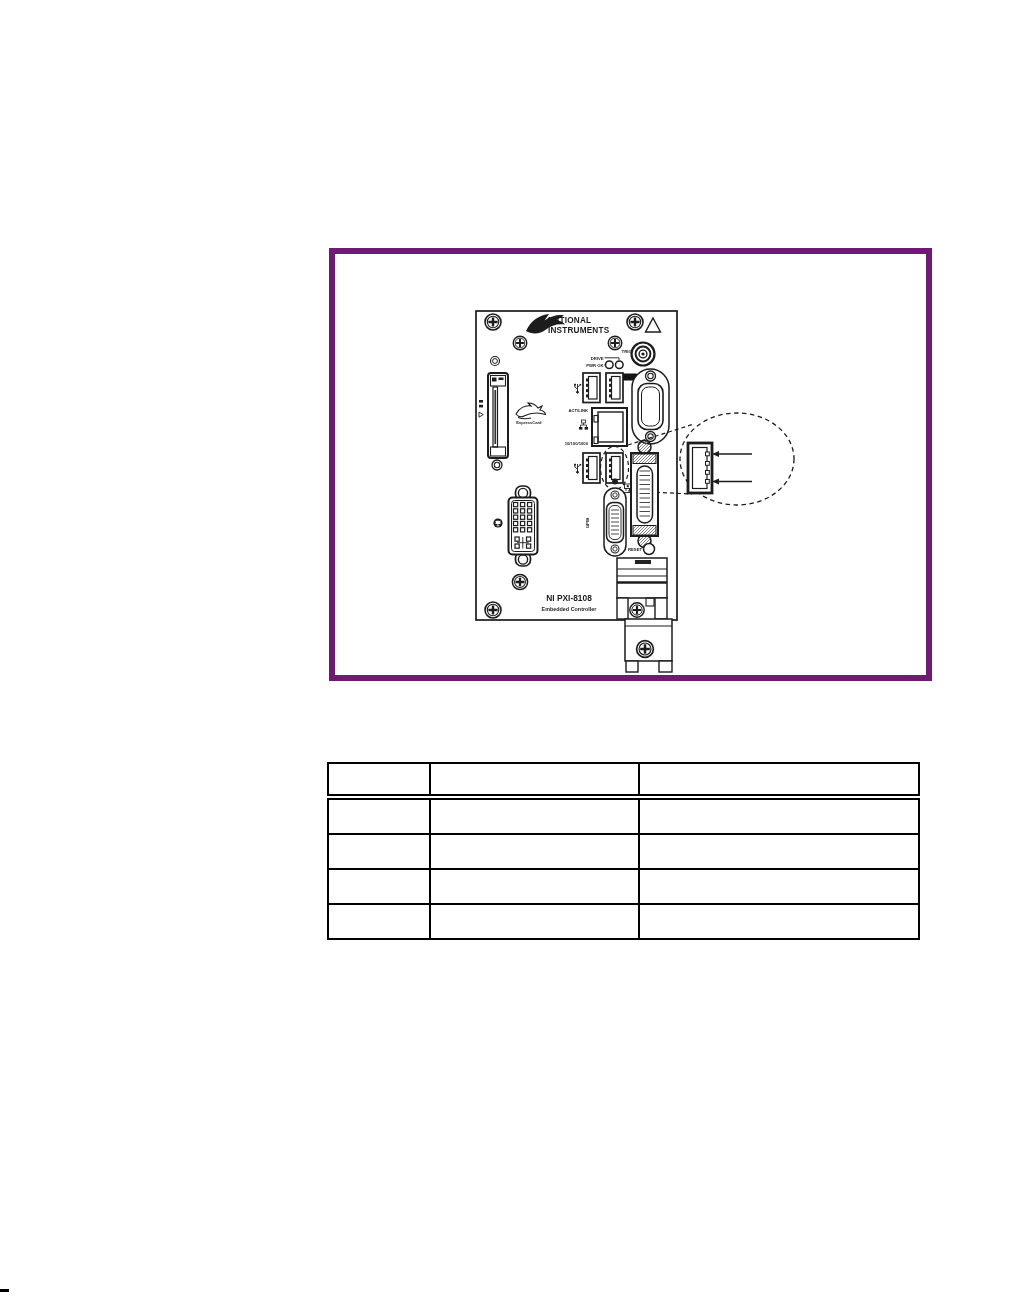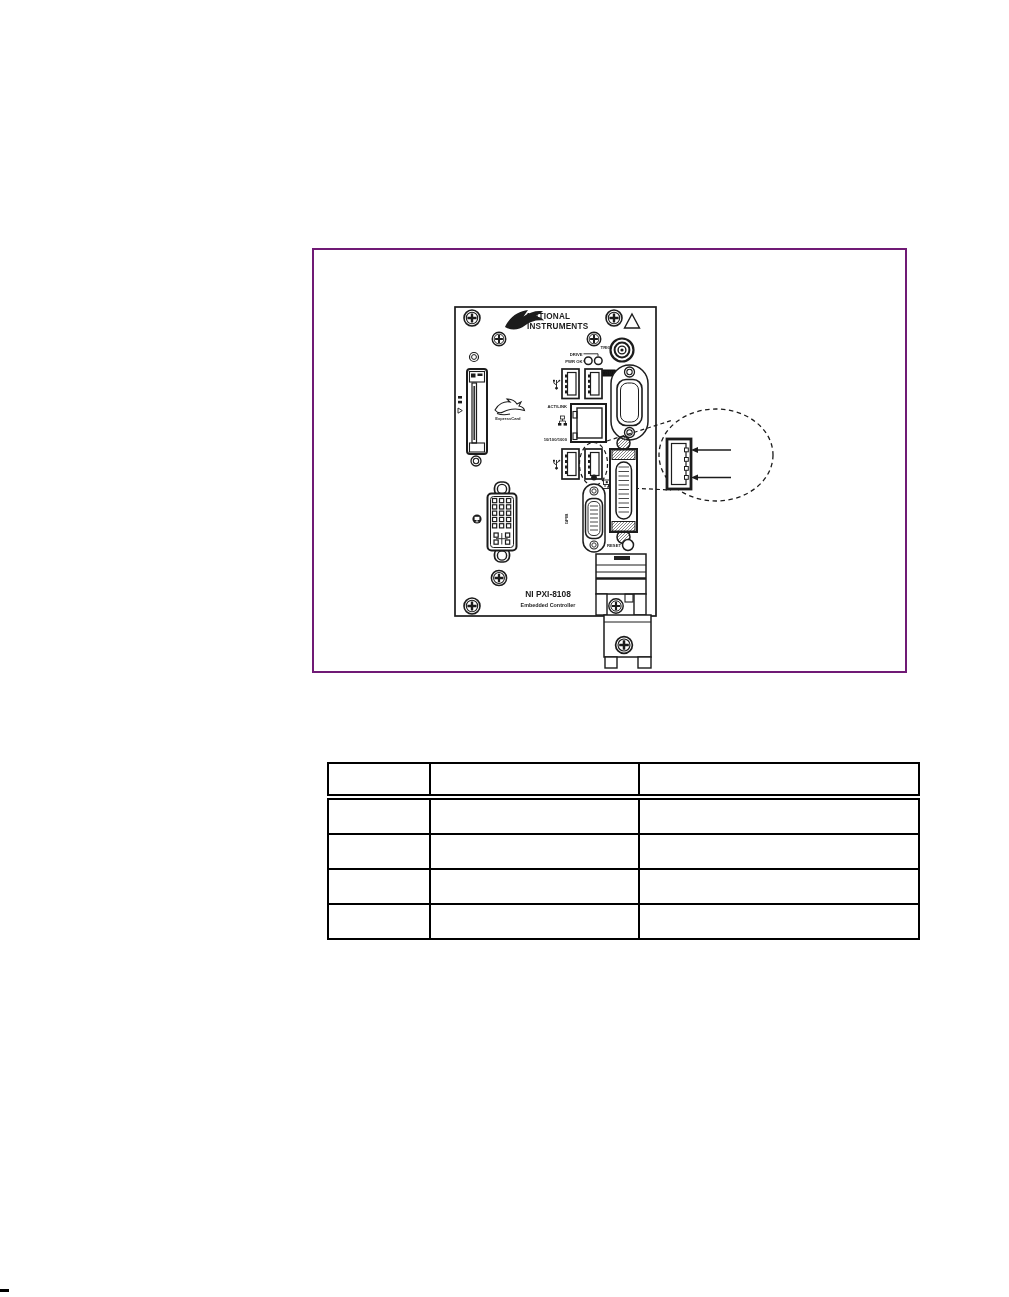--- a/index.html
+++ b/index.html
@@ -1,22 +1,22 @@
 <!DOCTYPE html>
 <html><head>
 <meta charset="utf-8">
 <style>
   html,body{margin:0;padding:0;}
   body{
     width:1009px;height:1297px;background:#ffffff;position:relative;
     font-family:"Liberation Sans", sans-serif;overflow:hidden;
   }
   .figure-box{
-    position:absolute;left:312px;top:248px;width:591px;height:421px;
-    border:2px solid #701a75;background:#fff;
+    position:absolute;left:329px;top:248px;width:591px;height:421px;
+    border:6px solid #701a75;background:#fff;
   }
   .figure-box svg{display:block;width:100%;height:100%;}
   svg text{font-family:"Liberation Sans", sans-serif;fill:#1c1c1c;font-weight:bold;}
   .spec-table{
     position:absolute;left:327px;top:762px;width:591px;
     border-collapse:collapse;table-layout:fixed;
     border:2px solid #000;
   }
   .spec-table th,.spec-table td{
     border:2px solid #000;padding:0;font-size:11px;color:#000;

